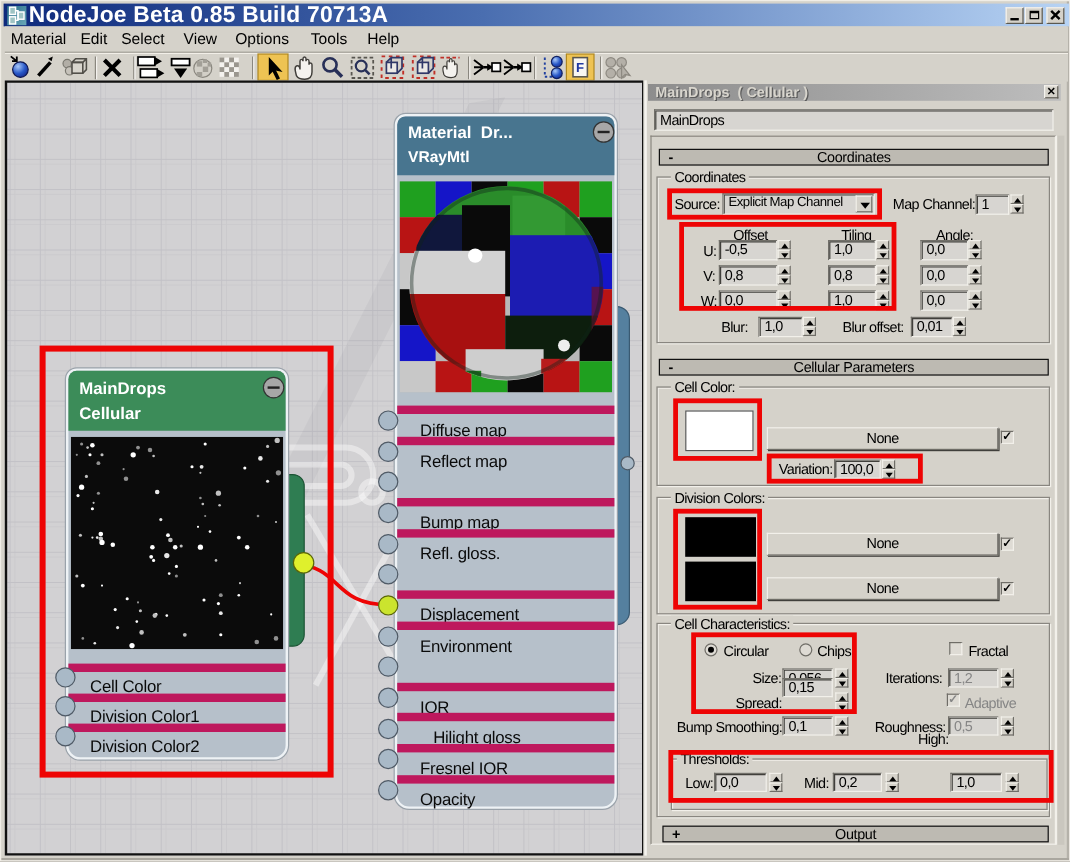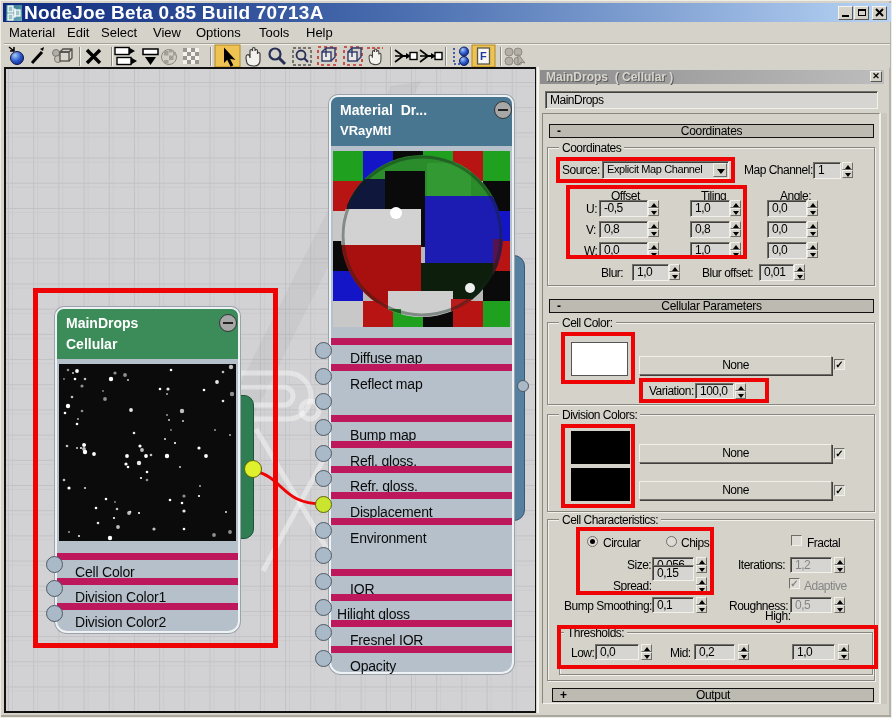--- a/index.html
+++ b/index.html
@@ -250,25 +250,24 @@
     <rect x="20" y="158" width="48" height="20" fill="#1f7e1f"></rect>
     <circle cx="89" cy="85" r="79" fill="none" stroke="#0f2418" stroke-opacity="0.4" stroke-width="3"></circle>
    </g>
    <circle cx="63" cy="62" r="6" fill="#fff"></circle>
         <circle cx="137" cy="137" r="5" fill="#eee"></circle>
   </svg>
   <div class="slot" style="top:241px;height:26px;line-height:26px;"><span style="padding-left:19px;">Diffuse map</span></div>
   <div class="slot" style="top:267px;height:26px;line-height:26px;"><span style="padding-left:19px;">Reflect map</span></div>
   <div class="slot" style="top:318px;height:26px;line-height:26px;"><span style="padding-left:19px;">Bump map</span></div>
   <div class="slot" style="top:344px;height:26px;line-height:26px;"><span style="padding-left:19px;">Refl. gloss.</span></div>
-  <div class="slot" style="top:369px;height:26px;line-height:26px;"><span style="padding-left:19px;">Refr. gloss.</span></div>
   <div class="slot" style="top:395px;height:26px;line-height:26px;"><span style="padding-left:19px;">Displacement</span></div>
   <div class="slot" style="top:421px;height:26px;line-height:26px;"><span style="padding-left:19px;">Environment</span></div>
   <div class="slot" style="top:472px;height:26px;line-height:26px;"><span style="padding-left:19px;text-align:center;">IOR</span></div>
-  <div class="slot" style="top:497px;height:26px;line-height:26px;"><span style="padding-left:6px;">Hilight gloss</span></div>
+  <div class="slot" style="top:497px;height:26px;line-height:26px;"><span style="padding-left:30px;">Hilight gloss</span></div>
   <div class="slot" style="top:523px;height:26px;line-height:26px;"><span style="padding-left:19px;">Fresnel IOR</span></div>
   <div class="slot" style="top:549px;height:26px;line-height:26px;"><span style="padding-left:19px;">Opacity</span></div>
  </div>
 
  <div class="node" style="left:54px;top:306px;width:185px;height:326px;">
   <div class="nhdr" style="height:50px;background:#3c8c59;">
         <div style="position:absolute;left:9px;top:6px;">MainDrops</div>
         <div style="position:absolute;left:9px;top:27px;">Cellular</div>
       </div>
   <div class="minus" style="left:162px;top:5px;"></div>

